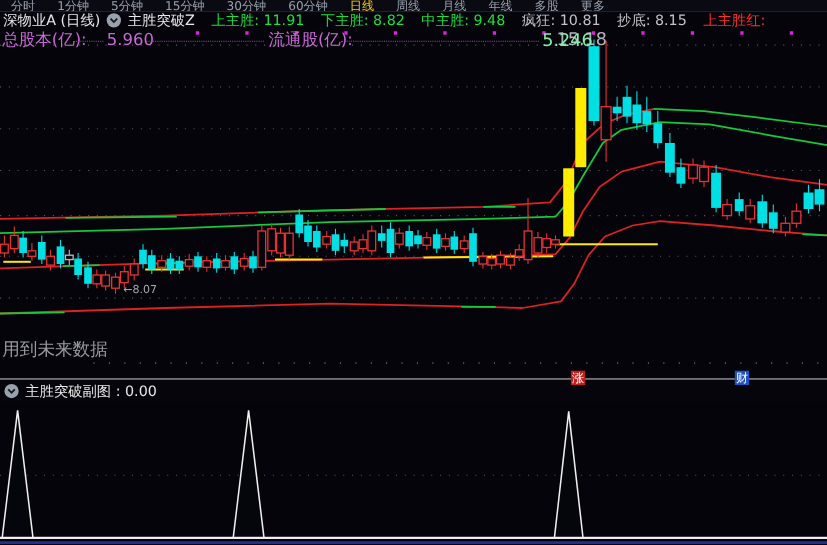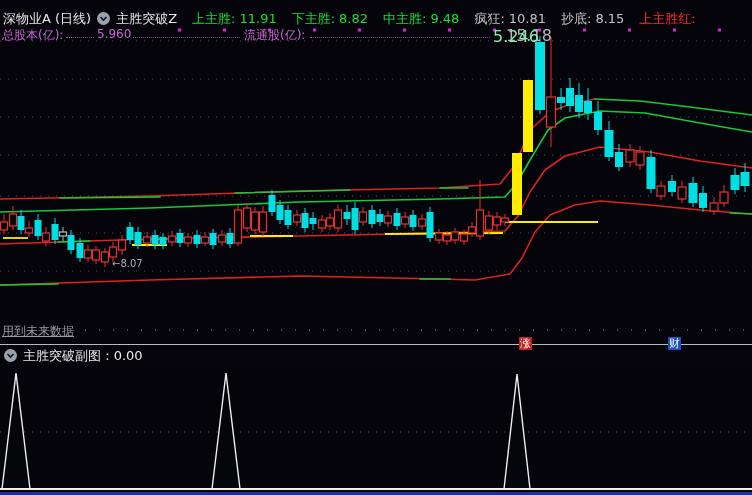--- a/index.html
+++ b/index.html
@@ -20,28 +20,28 @@
   .ind{color:#e8e8ec;}
   .circ{width:13px;height:13px;border-radius:50%;background:#99a1ad;display:inline-flex;
         align-items:center;justify-content:center;margin:0 6px;flex:0 0 auto;}
   .f{margin-left:15px;}
   .f b{font-weight:normal;margin-left:4px;}
   .green{color:#17e23b;}
   .gray{color:#c2c2c6;}
   .red{color:#ff2e2e;}
 
   
-  .hrow2{position:absolute;top:27px;left:0;width:752px;height:14px;font-size:12px;}
+  .hrow2{position:absolute;top:27px;left:0;width:752px;height:14px;font-size:15px;}
   .mg{position:absolute;top:0;color:#c969d6;}
   .dots{position:absolute;top:9px;height:1px;border-bottom:1px dotted #8a4a96;}
 
   .hi-label{position:absolute;left:506px;top:26px;color:#b4b4bc;font-size:16px;z-index:3;}
   .fl-value{position:absolute;left:493px;top:27px;color:#86efac;font-size:16px;z-index:4;}
   .lo-label{position:absolute;left:112px;top:258px;color:#a8a8b0;font-size:10px;z-index:3;}
-  .future{position:absolute;left:2px;top:323px;color:#9a9aa2;font-size:12px;z-index:3;text-decoration:underline;}
+  .future{position:absolute;left:2px;top:308px;color:#9a9aa2;font-size:16px;z-index:3;}
 
   .mk{position:absolute;top:337px;width:13px;height:13px;color:#fff;font-size:11px;line-height:13px;
       text-align:center;z-index:3;}
   .mk-zhang{left:519px;background:#c01f1f;}
   .mk-cai{left:668px;background:#1f52c0;}
 
   
   .subhdr{position:absolute;top:344px;left:0;width:752px;height:21px;background:#05050b;
           display:flex;align-items:center;font-size:13px;color:#eaeaea;border-top:1px solid #b9b9bf;}
   .subhdr .circ{margin-left:4px;}
@@ -247,20 +247,21 @@
       <line x1="735" y1="168" x2="735" y2="194" stroke="#00dfe4" stroke-width="1"></line>
       <rect x="730.5" y="175" width="9" height="15" fill="#00dfe4" stroke="none" stroke-width="0"></rect>
       <line x1="745" y1="163" x2="745" y2="192" stroke="#00dfe4" stroke-width="1"></line>
       <rect x="740.5" y="172" width="9" height="14" fill="#00dfe4" stroke="none" stroke-width="0"></rect>
       <path d="M2,489 L16,373 L30,489" fill="#04060c" stroke="#efefef" stroke-width="1.4"></path>
       <path d="M212,489 L226,373 L240,489" fill="#04060c" stroke="#efefef" stroke-width="1.4"></path>
       <path d="M504,489 L517,374 L530,489" fill="#04060c" stroke="#efefef" stroke-width="1.4"></path>
       <line x1="0" y1="489" x2="752" y2="489" stroke="#efefef" stroke-width="2"></line>
     </svg>
 
+  <div class="topmenu" id="topmenu"><span>分时</span><span>1分钟</span><span>5分钟</span><span>15分钟</span><span>30分钟</span><span>60分钟</span><span class="act">日线</span><span>周线</span><span>月线</span><span>年线</span><span>多股</span><span>更多</span></div>
 
   <div class="hrow1">
     <span class="sym">深物业A (日线)</span>
     <span class="circ">
       <svg width="9" height="9" viewBox="0 0 9 9">
           <polyline points="1.5,3 4.5,6 7.5,3" fill="none" stroke="#14161c" stroke-width="1.6"></polyline>
         </svg>
     </span>
     <span class="ind">主胜突破Z</span>
     <span id="fields" style="display:inline-flex;">

